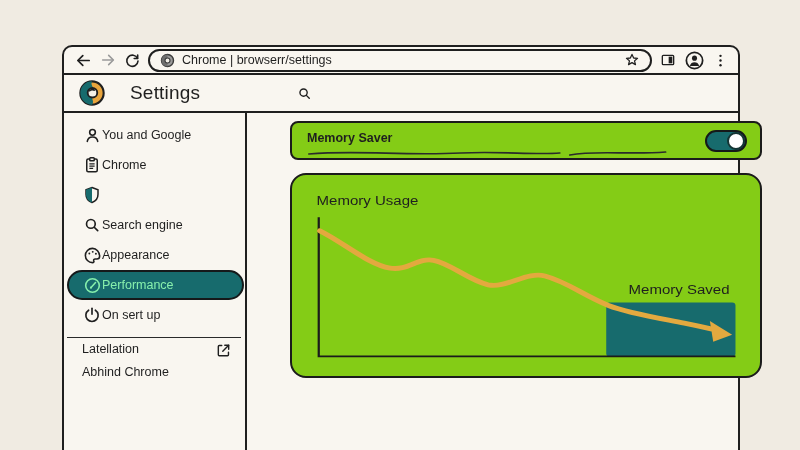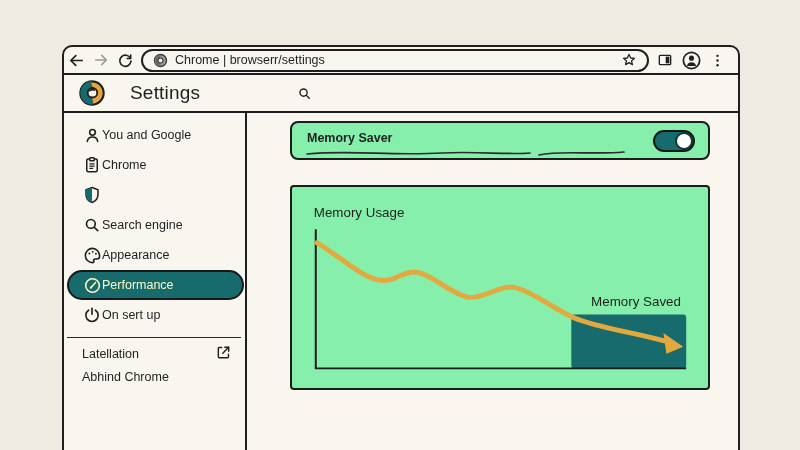--- a/index.html
+++ b/index.html
@@ -11,21 +11,21 @@
     position: relative;
   }
   .window {
     position: absolute; left: 62px; top: 45px; width: 678px; height: 412px;
     background: #f9f6f0; border: 2px solid #1f1f1f; border-radius: 10px 10px 0 0;
     display: flex; flex-direction: column;
   }
   
   .toolbar {
     height: 28px; flex: 0 0 auto; border-bottom: 2px solid #1f1f1f;
-    display: flex; align-items: center; gap: 8px; padding: 0 10px 0 4px;
+    display: flex; align-items: center; gap: 8px; padding: 0 10px 0 11px;
   }
   .tool-btn { display: flex; align-items: center; justify-content: center; }
   .address {
     height: 23px; width: 508px; border: 2px solid #1f1f1f; border-radius: 12px;
     display: flex; align-items: center; gap: 7px; padding: 0 10px; font-size: 12.5px;
   }
   .address .url { white-space: nowrap; }
   .address .star { margin-left: auto; display: flex; }
   
   .header {
@@ -36,33 +36,33 @@
   .header .hdr-search { position: absolute; left: 233px; top: 11px; }
   
   .body-row { flex: 1; display: flex; min-height: 0; }
   .sidebar { width: 183px; flex: 0 0 auto; border-right: 2px solid #1f1f1f; padding-top: 7px; }
   .nav-item {
     height: 30px; display: flex; align-items: center; 
     padding-left: 18px; font-size: 12.5px; cursor: pointer;
   }
   .nav-item .ic { width: 20px; height: 20px; display: flex; align-items: center; justify-content: center; flex: 0 0 auto; }
   .nav-item.selected {
-    background: #176b6d; color: #fef9c3; border: 2px solid #15191a;
+    background: #176b6d; color: #86efac; border: 2px solid #15191a;
     border-radius: 15px; margin: 0 1px 0 3px; padding-left: 13px;
   }
   .sidebar-divider { border: none; border-top: 1.5px solid #2a2a2a; margin: 7px 4px 4px 3px; }
   .footer-item {
-    height: 23px; display: flex; align-items: center; justify-content: space-between;
+    height: 23px; display: flex; justify-content: space-between;
     padding: 0 13px 0 18px; font-size: 12.5px; cursor: pointer;
   }
   
   .content { flex: 1; position: relative; }
-  .card { position: absolute; left: 43px; width: 420px; background: #86efac; border: 2px solid #1b1b1b; }
+  .card { position: absolute; left: 43px; width: 472px; background: #84cc16; border: 2px solid #1b1b1b; }
   .card.saver { top: 8px; height: 39px; border-radius: 8px; }
-  .card.chartbox { top: 72px; height: 205px; border-radius: 4px; }
+  .card.chartbox { top: 60px; height: 205px; border-radius: 16px; }
   .saver-title { position: absolute; left: 15px; top: 8px; font-size: 12.5px; font-weight: 700; }
   .saver-squiggle { position: absolute; left: 0; top: 0; width: 100%; height: 100%; pointer-events: none; }
   .toggle {
     position: absolute; right: 13px; top: 7px; width: 42px; height: 22px;
     background: #176b6d; border: 2px solid #15191a; border-radius: 12px; cursor: pointer;
   }
   .toggle-knob {
     position: absolute; right: 0; top: 0; width: 18px; height: 18px;
     background: #ffffff; border: 2.5px solid #143433; border-radius: 50%;
   }

